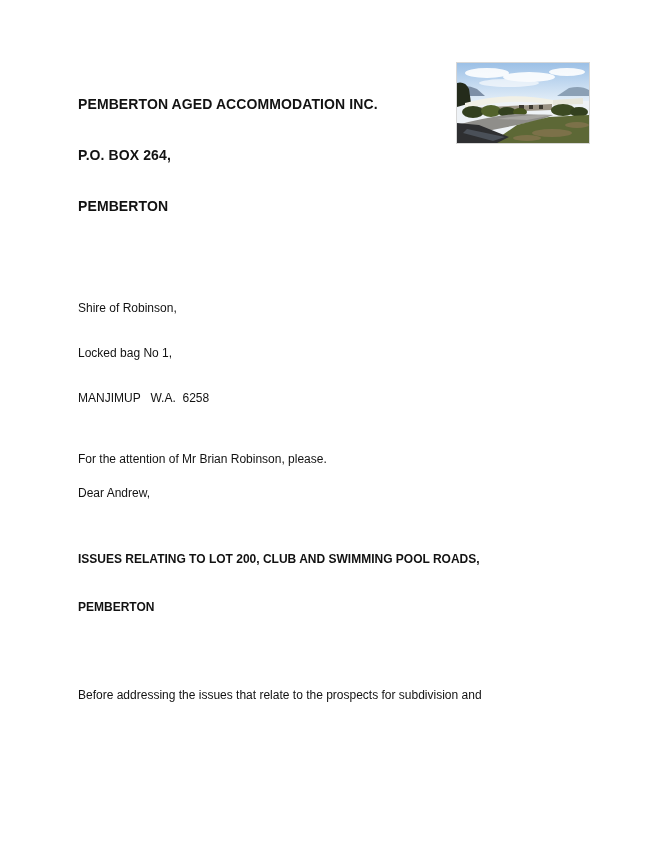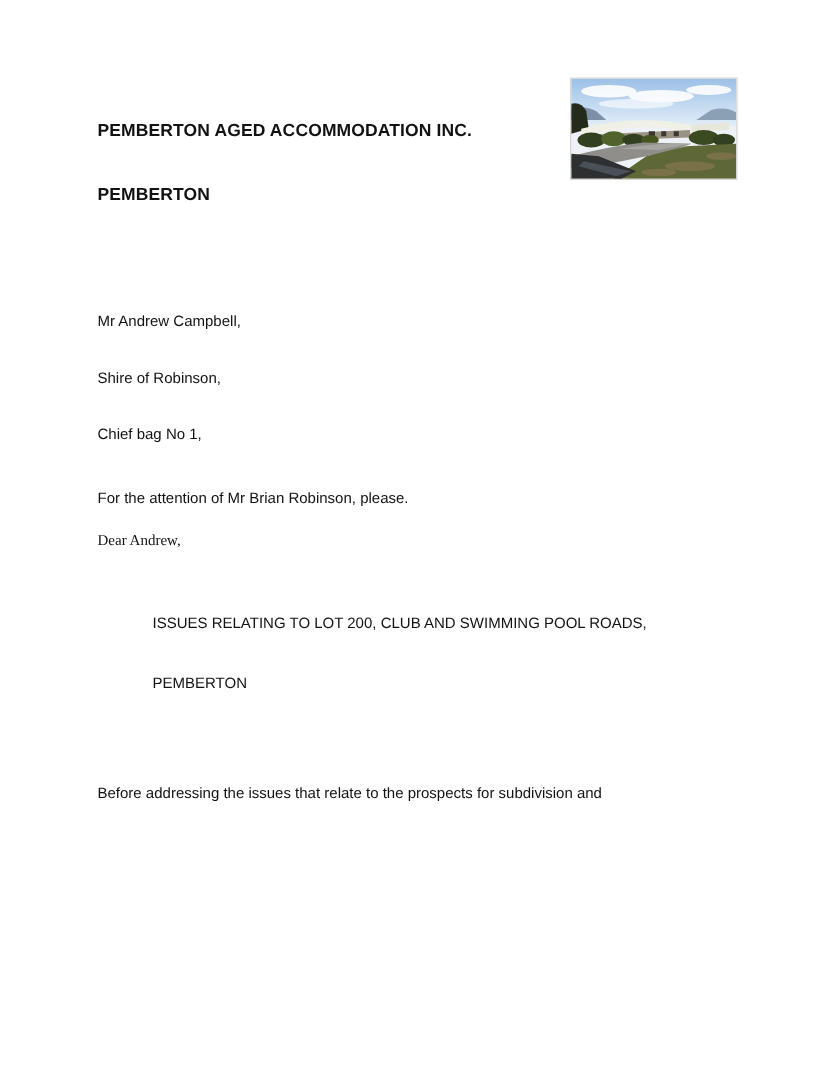--- a/index.html
+++ b/index.html
@@ -31,23 +31,23 @@
     top: 62px;
     width: 132px;
     height: 80px;
     border: 1px solid #d7d7d7;
     box-sizing: content-box;
     background: #eef2f6;
   }
   .photo-frame svg { display: block; }
   .block { white-space: pre-wrap; font-size: 12px; line-height: 15px; }
   .recipient { margin-top: 22px; }
-  .attention { margin-top: 6px; }
-  .salutation { margin-top: 19px; font-family: Liberation Serif, serif; }
-  .subject { margin-top: 18px; font-weight: normal; line-height: 16px; margin-left: 44px; }
+  .attention { margin-top: 16px; }
+  .salutation { margin-top: 19px; }
+  .subject { margin-top: 18px; font-weight: bold; line-height: 16px; }
   .para { margin-top: 15px; }
   .para.first { margin-top: 11px; }
 </style>
 </head>
 <body>
 
 <div class="page">
 
   <div class="photo-frame">
     <svg width="132" height="80" viewBox="0 0 132 80">
@@ -93,27 +93,28 @@
       </g>
       <path d="M0,60 L22,62 L52,74 L40,80 L0,80 Z" fill="#2e2f31"></path>
       <path d="M10,66 L48,74 L36,78 L6,70 Z" fill="#4a5058"></path>
     </svg>
   </div>
 
   <div class="content">
 
     <div class="letterhead-text">
       <div>PEMBERTON AGED ACCOMMODATION INC.</div>
+      <div>P.O. BOX 264,</div>
       <div>PEMBERTON</div>
     </div>
 
     <div class="block recipient">
-      <div>Mr Andrew Campbell,</div>
       <div>Shire of Robinson,</div>
-      <div>Chief bag No 1,</div>
+      <div>Locked bag No 1,</div>
+      <div>MANJIMUP   W.A.  6258</div>
     </div>
 
     <div class="block attention">For the attention of Mr Brian Robinson, please.</div>
 
     <div class="block salutation">Dear Andrew,</div>
 
     <div class="block subject">
       <div>ISSUES RELATING TO LOT 200, CLUB AND SWIMMING POOL ROADS,</div>
       <div>PEMBERTON</div>
     </div>

